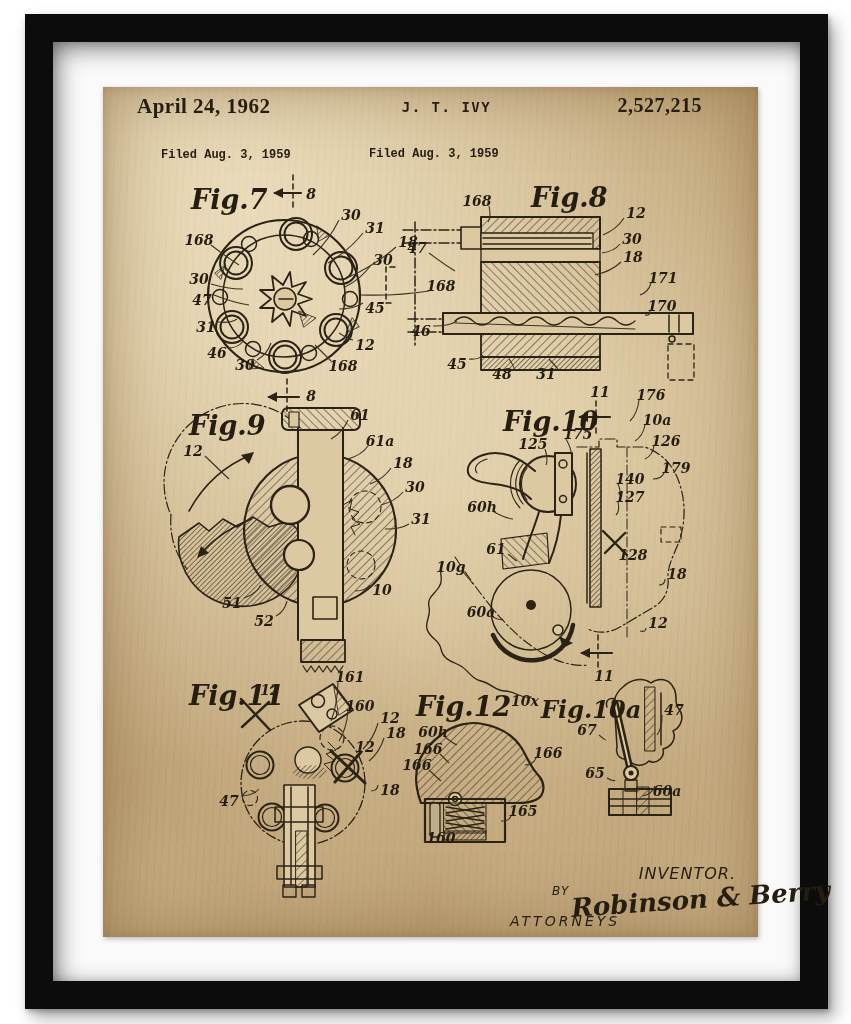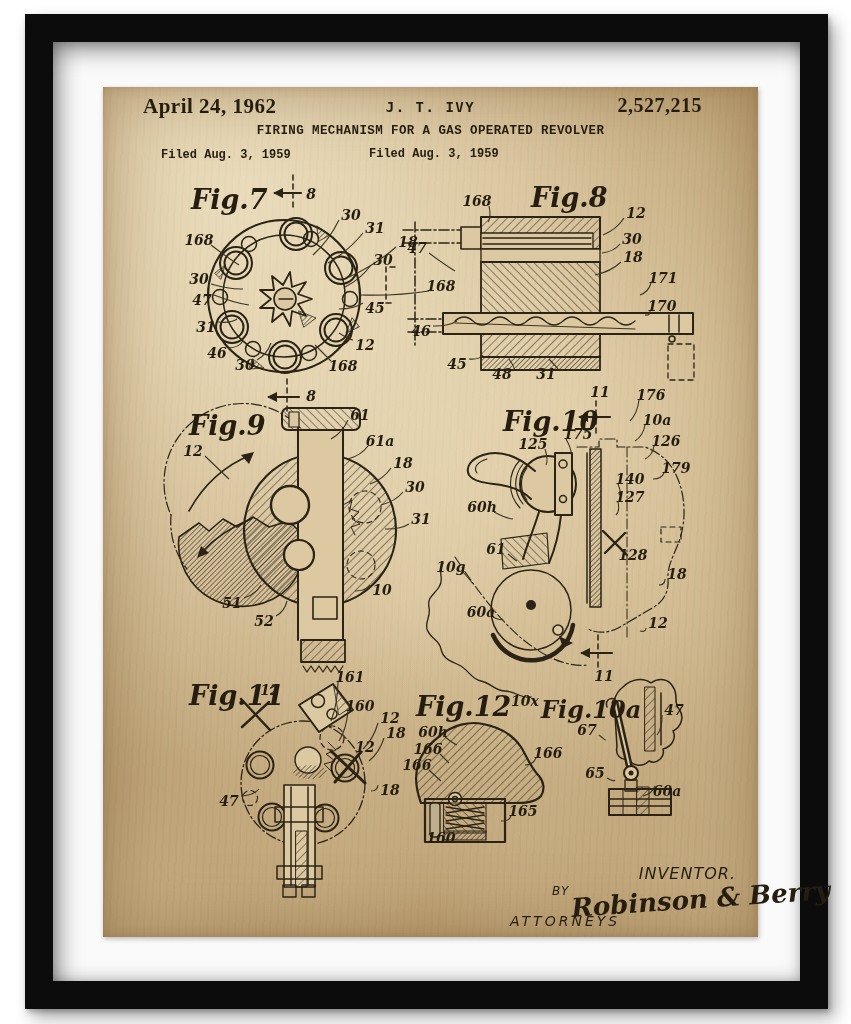--- a/index.html
+++ b/index.html
@@ -21,23 +21,23 @@
            radial-gradient(ellipse at 50% 97%, rgba(146,106,55,0.28), transparent 60%),
            radial-gradient(ellipse at 4% 82%, rgba(140,100,52,0.30), transparent 45%),
            radial-gradient(ellipse at 97% 6%, rgba(150,112,62,0.30), transparent 42%),
            radial-gradient(ellipse at 90% 88%, rgba(135,96,48,0.22), transparent 45%),
            repeating-linear-gradient(93deg, rgba(120,88,46,0.05) 0 2px, rgba(0,0,0,0) 2px 7px);
          box-shadow:inset 0 0 70px rgba(122,88,45,0.50),
                     inset 0 0 12px rgba(118,82,40,0.30),
                     1px 2px 5px rgba(0,0,0,0.25);
          color:#241d10;}
   
-  .h-date{position:absolute;left:40px;top:7px;font:bold 21px "Liberation Serif",serif;letter-spacing:0.5px;text-align:center;}
+  .h-date{position:absolute;left:34px;top:7px;font:bold 21px "Liberation Serif",serif;letter-spacing:0.5px;text-align:center;}
   .h-name{position:absolute;left:0;width:100%;top:12px;text-align:center;
-          font-family:"DejaVu Sans Mono",monospace;font-size:14px;font-weight:bold;letter-spacing:1.5px;}
+          font-family:"DejaVu Sans Mono",monospace;font-size:14px;font-weight:bold;letter-spacing:1.5px;padding-left:16px;}
   .h-number{position:absolute;right:56px;top:7px;font:bold 20px "Liberation Serif",serif;letter-spacing:0.5px;}
   .h-title{position:absolute;left:0;width:100%;top:37px;text-align:center;
            font-family:"Liberation Mono",monospace;font-size:12.5px;font-weight:bold;letter-spacing:0.4px;}
   .h-filed-l{position:absolute;left:58px;top:61px;font-family:"Liberation Mono",monospace;
              font-size:12px;font-weight:bold;}
   .h-filed-r{position:absolute;left:266px;top:60px;font-family:"Liberation Mono",monospace;
              font-size:12px;font-weight:bold;}
   
   svg.sheet{position:absolute;left:0;top:0;width:655px;height:850px;}
   .fig-title{font-family:"DejaVu Serif",serif;font-style:italic;font-weight:bold;fill:#241d10;}
@@ -64,21 +64,20 @@
 <body>
 
 <div class="stage">
   <div class="frame">
     <div class="mat">
       <div class="paper">
 
         <div class="h-date">April 24, 1962</div>
         <div class="h-name">J. T. IVY</div>
         <div class="h-number">2,527,215</div>
-        <div class="h-title">FIRING MECHANISM FOR A GAS OPERATED REVOLVER</div>
         <div class="h-filed-l">Filed Aug. 3, 1959</div>
         <div class="h-filed-r">Filed Aug. 3, 1959</div>
 
         <svg class="sheet" id="drawing" viewBox="0 0 655 850">
           <defs>
             <pattern id="hA" width="6" height="6" patternUnits="userSpaceOnUse" patternTransform="rotate(45)">
               <line x1="0" y1="0" x2="0" y2="6" stroke="#2b2315" stroke-width="1.0"></line>
             </pattern>
             <pattern id="hB" width="6" height="6" patternUnits="userSpaceOnUse" patternTransform="rotate(-45)">
               <line x1="0" y1="0" x2="0" y2="6" stroke="#2b2315" stroke-width="1.0"></line>

